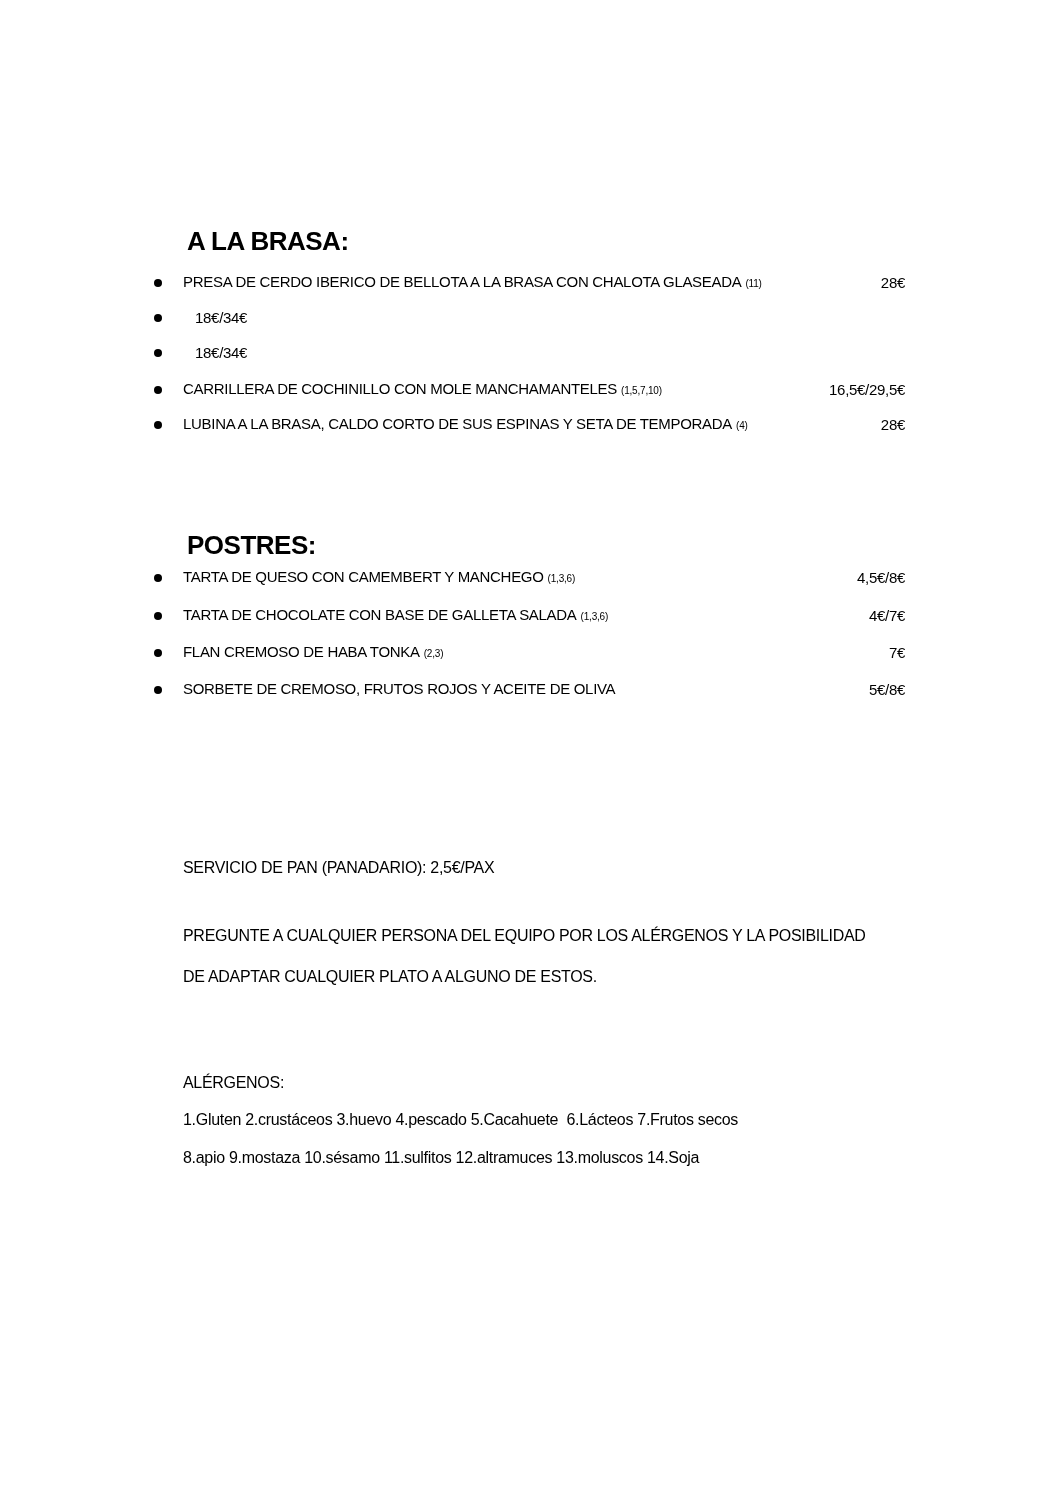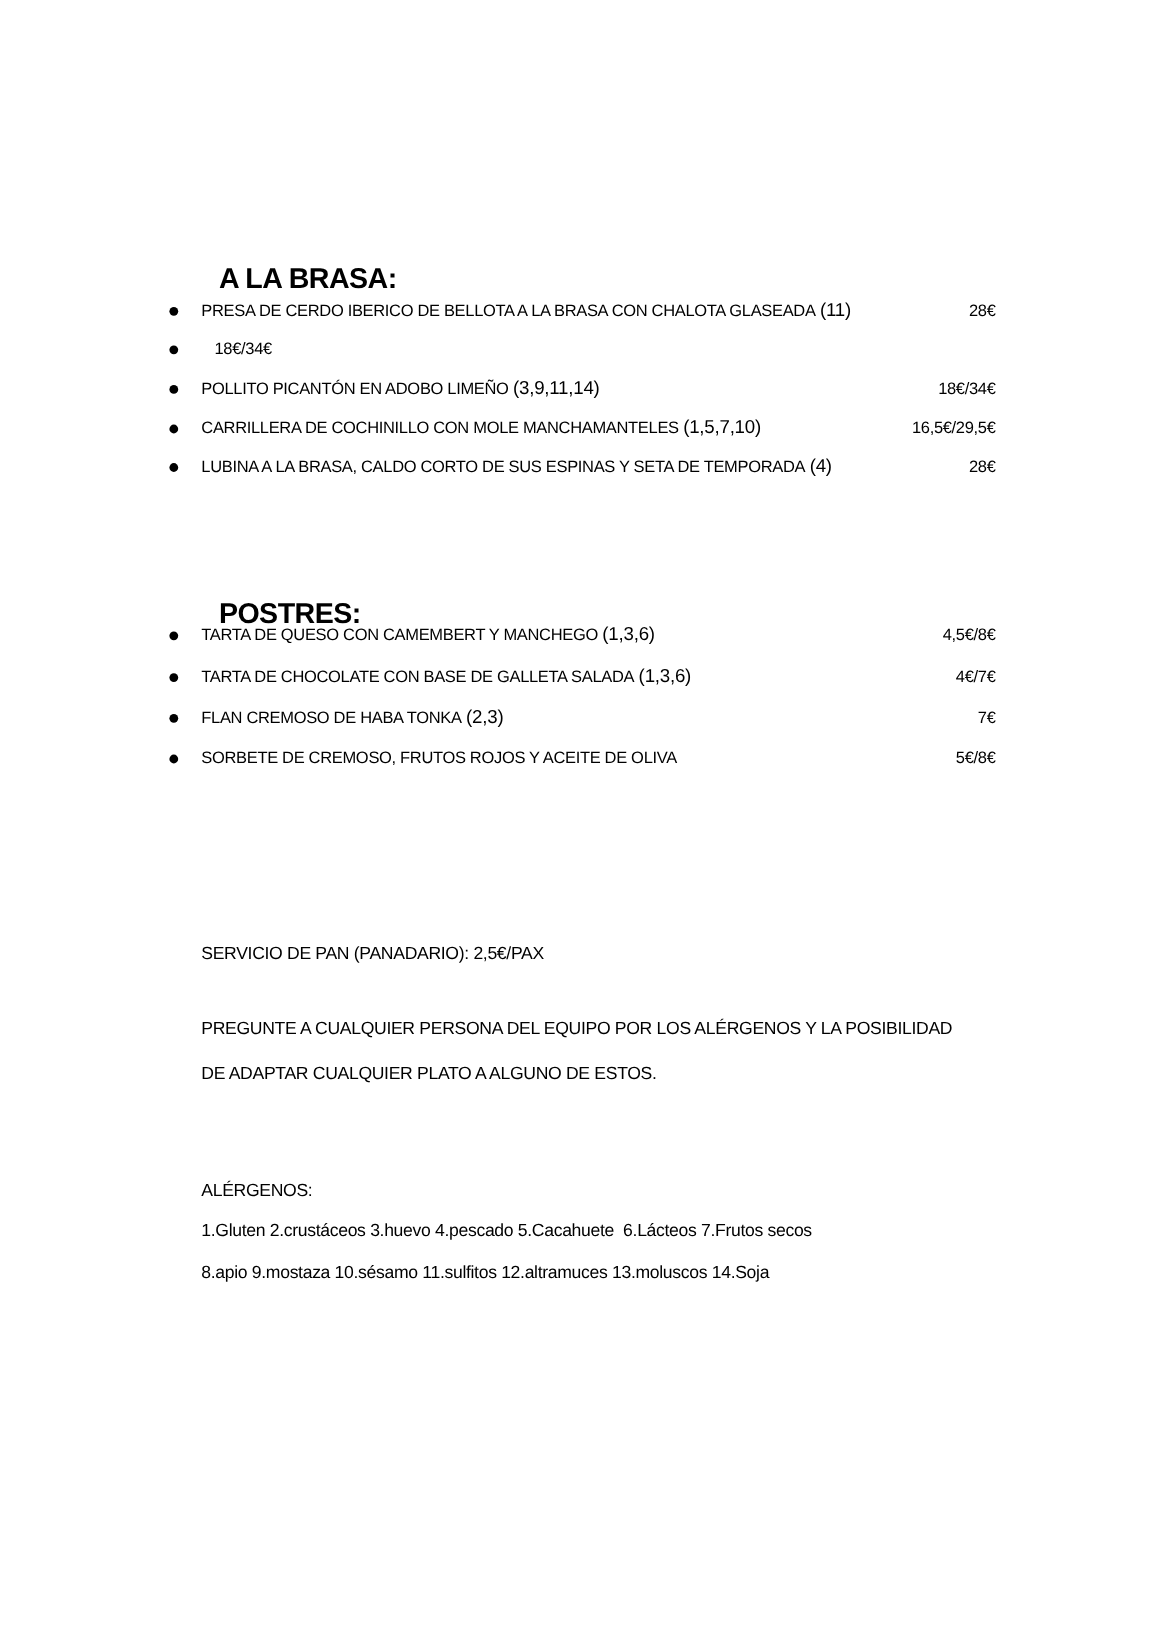--- a/index.html
+++ b/index.html
@@ -12,21 +12,21 @@
     width: 1061px;
     height: 1500px;
     background: #ffffff;
     color: #000000;
     font-family: "Liberation Sans", sans-serif;
     overflow: hidden;
   }
   .section-heading {
     position: absolute;
     left: 183px;
-    margin: 16px;
+    margin: 4px;
     font-size: 26px;
     font-weight: bold;
     letter-spacing: -0.5px;
     line-height: 31px;
     white-space: nowrap;
   }
   .menu-row {
     position: absolute;
     left: 154px;
     right: 156px;
@@ -43,21 +43,21 @@
     height: 8px;
     border-radius: 50%;
     background: #000000;
     margin-right: 21px;
   }
   .item-name {
     flex: 1 1 auto;
     overflow: hidden;
   }
   .allergen {
-    font-size: 17px;
+    font-size: 10px;
     letter-spacing: -0.2px;
     margin-left: 4px;
     margin-top: 32px;
   }
   .price {
     flex: 0 0 auto;
     margin-left: 12px;
   }
   .note {
     position: absolute;
@@ -81,21 +81,20 @@
     <span class="price">28€</span>
   </div>
 
   <div class="menu-row" style="top:309px">
     <span class="dot"></span>
     <span class="price">18€/34€</span>
   </div>
 
   <div class="menu-row" style="top:344px">
     <span class="dot"></span>
-    <span class="item-name"><span>POLLITO PICANTÓN EN ADOBO LIMEÑO</span><span class="allergen">(3,9,11,14)</span></span>
     <span class="price">18€/34€</span>
   </div>
 
   <div class="menu-row" style="top:380px">
     <span class="dot"></span>
     <span class="item-name"><span>CARRILLERA DE COCHINILLO CON MOLE MANCHAMANTELES</span><span class="allergen">(1,5,7,10)</span></span>
     <span class="price">16,5€/29,5€</span>
   </div>
 
   <div class="menu-row" style="top:415px">

